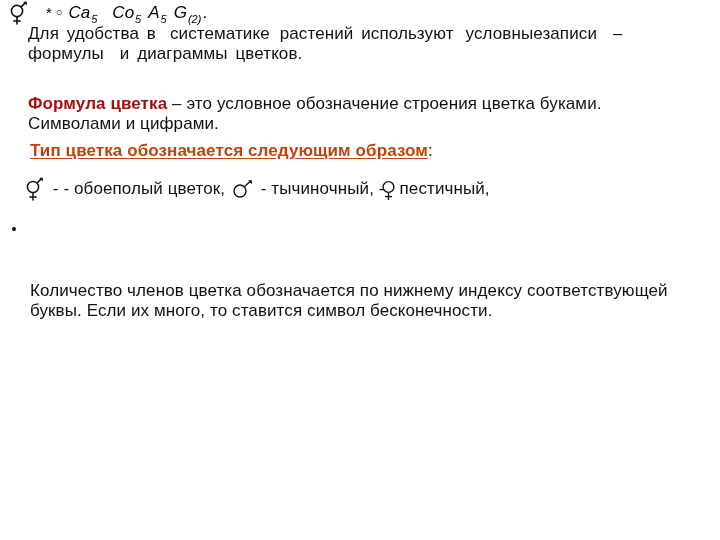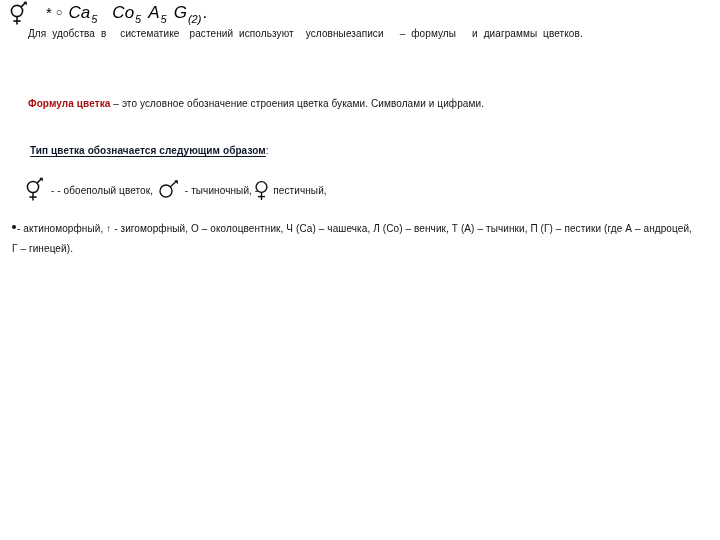--- a/index.html
+++ b/index.html
@@ -18,21 +18,21 @@
   .slide {
     position: relative;
     width: 720px;
     height: 540px;
     background: #ffffff;
   }
 
   
   .para {
     position: absolute;
-    font-size: 10px;
+    font-size: 17px;
     line-height: 20px;
     color: #111111;
     letter-spacing: 0.1px;
   }
 
   
   .p-intro {
     top: 24px;
     left: 28px;
     width: 640px;
@@ -52,21 +52,21 @@
     color: #A70E0E;
     font-weight: bold;
   }
 
   .p-type {
     top: 141px;
     left: 30px;
     width: 640px;
   }
   .term-blue {
-    color: #0f172a;
+    color: #c2410c;
     font-weight: bold;
     text-decoration: underline;
     text-underline-offset: 2px;
   }
   .colon-plain {
     color: #111111;
     font-weight: normal;
     text-decoration: none;
   }
 
@@ -166,23 +166,24 @@
     </span><span> - тычиночный, -</span><span class="sym sym-female">
       <svg viewBox="0 0 15 22" width="15" height="22" aria-hidden="true">
         <circle cx="7.5" cy="8" r="5.4" fill="none" stroke="#111" stroke-width="1.4"></circle>
         <line x1="7.5" y1="13.4" x2="7.5" y2="21" stroke="#111" stroke-width="1.4"></line>
         <line x1="4" y1="17.6" x2="11" y2="17.6" stroke="#111" stroke-width="1.4"></line>
       </svg>
     </span><span>пестичный,</span>
   </div>
 
   <div class="para p-morph">
-    <span class="bullet-dot"></span><span>- актиноморфный, ↑ - зигоморфный, О – околоцвентник, Ч (Са) – чашечка, Л (Со) – венчик, Т (А) – тычинки, П (Г) – пестики (где А – андроцей, Г – гинецей).</span>
+    <span class="bullet-dot"></span>
   </div>
 
+  <div class="para p-count">Количество членов цветка обозначается по нижнему индексу соответствующей буквы. Если их много, то ставится символ бесконечности.</div>
 
 
   <div class="p-flowerformula">
     <span class="sym sym-hermaphrodite ff-sym">
       <svg viewBox="0 0 20 26" width="20" height="26" aria-hidden="true">
         <circle cx="9" cy="11" r="5.6" fill="none" stroke="#111" stroke-width="1.6"></circle>
         <line x1="12.9" y1="7.1" x2="18" y2="2.2" stroke="#111" stroke-width="1.6"></line>
         <polygon points="18.6,1.6 19,5.4 15.2,1.9" fill="#111"></polygon>
         <line x1="9" y1="16.6" x2="9" y2="24.5" stroke="#111" stroke-width="1.6"></line>
         <line x1="5.3" y1="21" x2="12.7" y2="21" stroke="#111" stroke-width="1.6"></line>

